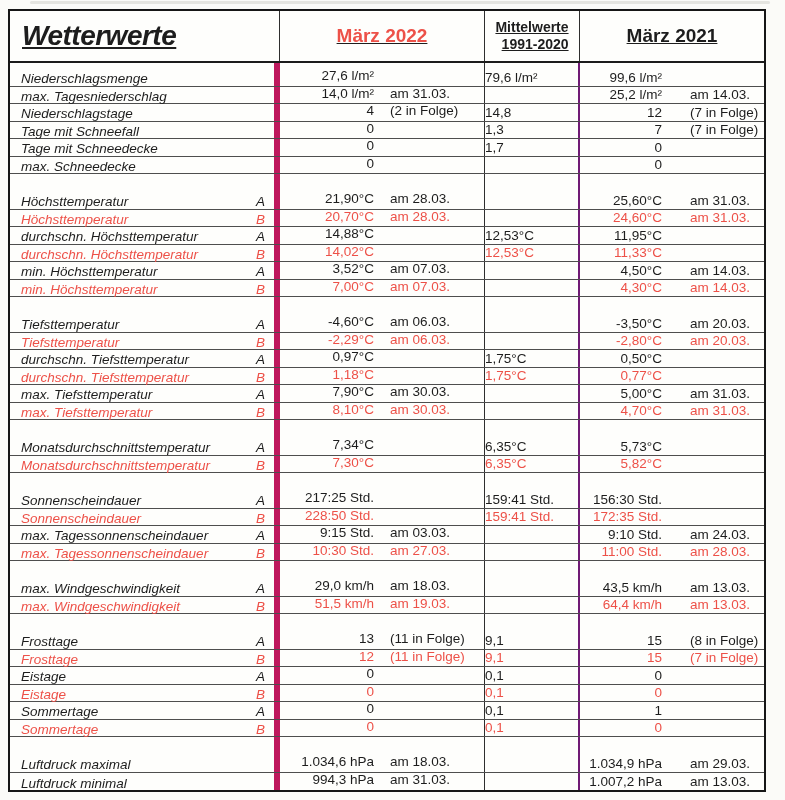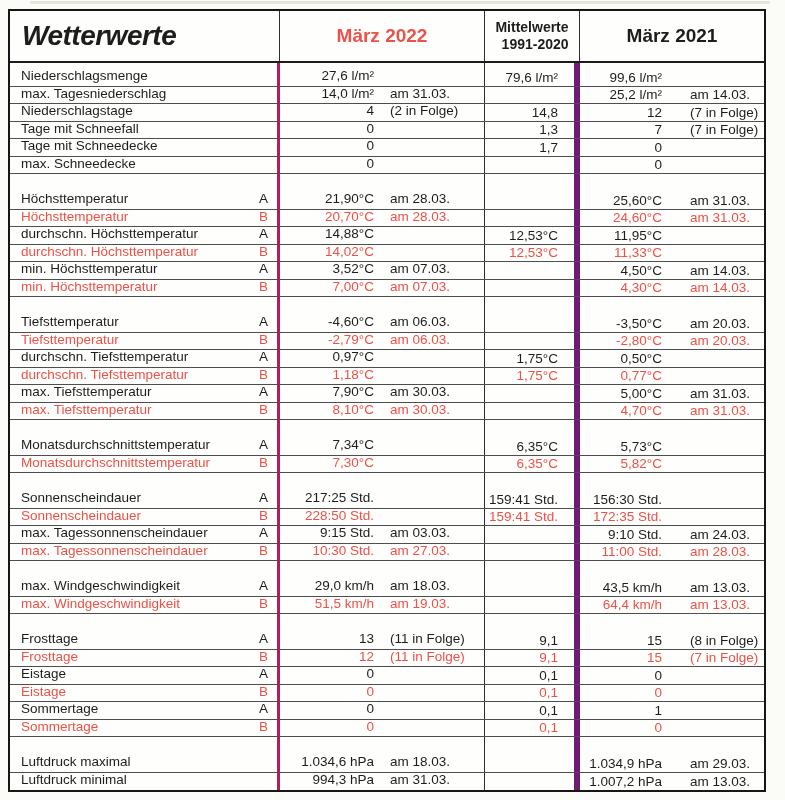--- a/index.html
+++ b/index.html
@@ -13,43 +13,43 @@
   }
   .scan-streak {
     position: absolute; left: 30px; top: 1px; width: 740px; height: 3px;
     background: #c9c9c3; opacity: .45; border-radius: 2px;
   }
   .sheet {
     position: absolute; left: 8px; top: 9px; width: 758px;
     border: 2px solid #161616; background: #fefefc;
   }
   
-  .hdr { display: flex; height: 52px; border-bottom: 2px solid #1c1c1c; }
+  .hdr { display: flex; height: 52px; border-bottom: 2px solid #1c1c1c; text-decoration: underline; }
   .hc { display: flex; align-items: center; justify-content: center; border-right: 1px solid #2e2e2e; }
   .hc1 { width: 270px; justify-content: flex-start; padding-left: 12px; }
   .hc2 { width: 205px; }
   .hc3 { width: 95px; }
   .hc4 { flex: 1; border-right: none; }
   .title { font-size: 28px; font-weight: bold; font-style: italic; letter-spacing: -.5px; }
   .h2022 { font-size: 19px; font-weight: bold; color: var(--red, #ed5148); }
   .hmittel { font-size: 14px; font-weight: bold; text-align: right; line-height: 1.25; }
   .h2021 { font-size: 19px; font-weight: bold; }
   
   .row { display: flex; height: 17.5px; align-items: center; font-size: 13.5px; line-height: 1; border-bottom: 1px solid #4e4e4e; }
   .row.sp { height: 18px; border-bottom: none; }
   .row.spsm { height: 6px; border-bottom: none; }
   #rows .row:last-child { border-bottom: none; }
   .row.red { color: var(--red, #ed5148); }
-  .c1 { width: 270px; height: 100%; display: flex; align-items: flex-start; border-right: 3px solid #be185d; }
+  .c1 { width: 270px; height: 100%; display: flex; align-items: flex-end; border-right: 6px solid #be185d; font-style: italic; }
   .c1 .lbl { padding-left: 11px; white-space: nowrap; }
   .c1 .ab { margin-left: auto; padding-right: 9px; }
   .c2 { width: 205px; height: 100%; display: flex; border-right: 1px solid #2e2e2e; }
   .c2 .val { width: 94px; text-align: right; white-space: nowrap; }
   .c2 .dt { margin-left: 16px; white-space: nowrap; }
-  .c3 { width: 95px; height: 100%; display: flex; align-items: center; justify-content: flex-end; padding-right: 16px; border-right: 6px solid #701a75; }
+  .c3 { width: 95px; height: 100%; display: flex; align-items: center; padding-right: 16px; border-right: 2px solid #701a75; }
   .c4 { flex: 1; height: 100%; display: flex; align-items: center; }
   .c4 .val { width: 82px; text-align: right; white-space: nowrap; }
   .c4 .dt { margin-left: 28px; white-space: nowrap; }
 </style>
 </head>
 <body>
 
 <div class="scan-streak"></div>
 
 <div class="sheet">
@@ -343,21 +343,21 @@
       <span class="val">-3,50°C</span>
       <span class="dt">am 20.03.</span>
     </div>
   </div>
       <div class="row red">
     <div class="c1">
       <span class="lbl">Tiefsttemperatur</span>
       <span class="ab">B</span>
     </div>
     <div class="c2">
-      <span class="val">-2,79°C</span>
+      <span class="val">-2,29°C</span>
       <span class="dt">am 06.03.</span>
     </div>
     <div class="c3">
       <span></span>
     </div>
     <div class="c4">
       <span class="val">-2,80°C</span>
       <span class="dt">am 20.03.</span>
     </div>
   </div>

